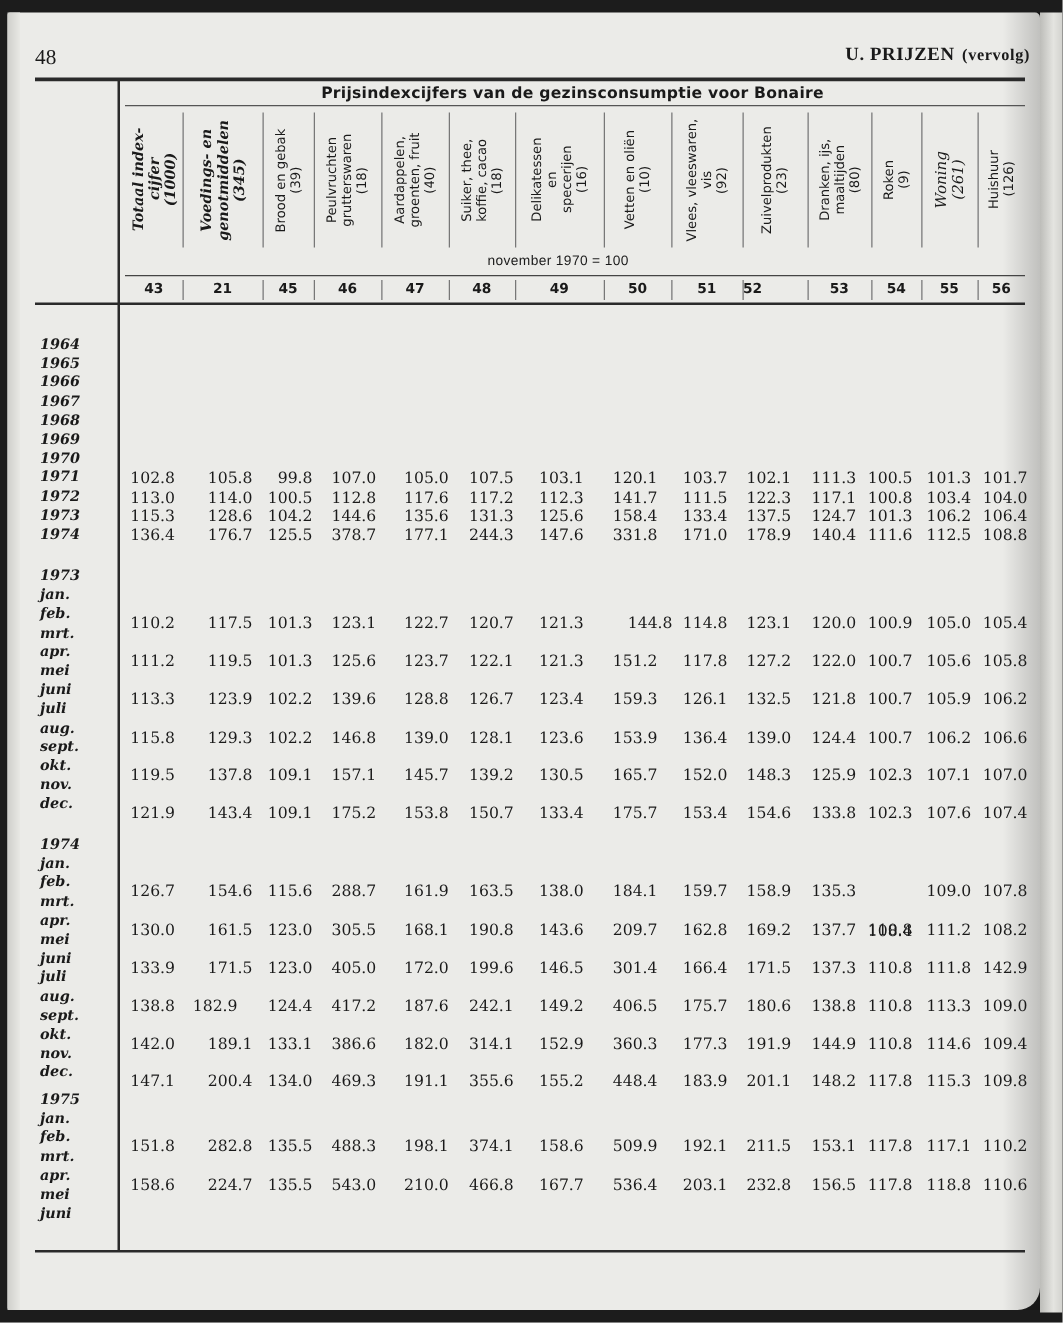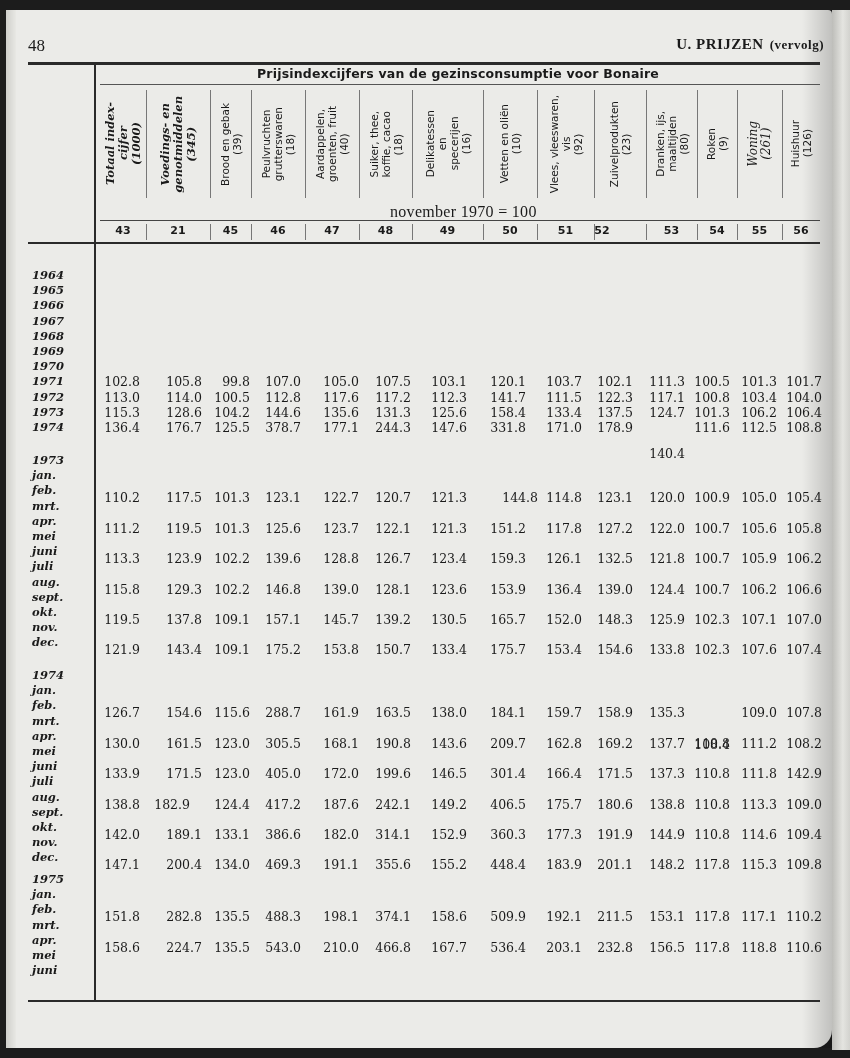--- a/index.html
+++ b/index.html
@@ -55,21 +55,21 @@
     font-family: "DejaVu Sans", sans-serif; font-size: 10.5px; line-height: 12px;
     text-align: center; white-space: pre-line;
   }
   .colhead .vt.serif-italic {
     font-family: "DejaVu Serif", serif; font-style: italic; font-weight: bold; font-size: 11.5px; line-height: 13px;
   }
   .colhead .vt.woning { font-family: "DejaVu Serif", serif; font-style: italic; font-size: 12px; line-height: 13px; }
   .col-sep { position: absolute; top: 4px; width: 1px; height: 108px; background: #777; }
   .base-label {
     position: absolute; left: 290px; top: 117px;
-    font-family: Liberation Serif, serif; font-size: 16px; letter-spacing: 0.3px;
+    font-family: Liberation Sans, sans-serif; font-size: 11px; letter-spacing: 0.3px;
   }
   .colnums { position: absolute; left: 100px; top: 222px; width: 720px; height: 20px; }
   .colnum {
     position: absolute; top: 2px; text-align: center;
     font-family: "DejaVu Sans", sans-serif; font-size: 11px; font-weight: bold;
   }
   .colnum-sep { position: absolute; top: 2px; width: 1px; height: 16px; background: #777; }
 
   .stub-label {
     position: absolute; left: 32px; font-style: italic; font-weight: bold;
@@ -277,21 +277,21 @@
       <div class="cell" style="left: -10px; width: 50px;">136.4</div>
       <div class="cell" style="left: 52px; width: 50px;">176.7</div>
       <div class="cell" style="left: 100px; width: 50px;">125.5</div>
       <div class="cell" style="left: 151px; width: 50px;">378.7</div>
       <div class="cell" style="left: 209px; width: 50px;">177.1</div>
       <div class="cell" style="left: 261px; width: 50px;">244.3</div>
       <div class="cell" style="left: 317px; width: 50px;">147.6</div>
       <div class="cell" style="left: 376px; width: 50px;">331.8</div>
       <div class="cell" style="left: 432px; width: 50px;">171.0</div>
       <div class="cell" style="left: 483px; width: 50px;">178.9</div>
-      <div class="cell" style="left: 535px; width: 50px; margin-top: 26px;">140.4</div>
+      <div class="cell" style="left: 535px; width: 50px;">140.4</div>
       <div class="cell" style="left: 580px; width: 50px;">111.6</div>
       <div class="cell" style="left: 627px; width: 50px;">112.5</div>
       <div class="cell" style="left: 672px; width: 50px;">108.8</div>
     </div>
     <div class="stub-label" style="top: 453px;">1973</div>
     <div class="stub-label" style="top: 468.2px;">jan.</div>
     <div class="stub-label" style="top: 483.4px;">feb.</div>
     <div class="stub-label" style="top: 498.6px;">mrt.</div>
     <div class="stub-label" style="top: 513.8px;">apr.</div>
     <div class="stub-label" style="top: 529px;">mei</div>

